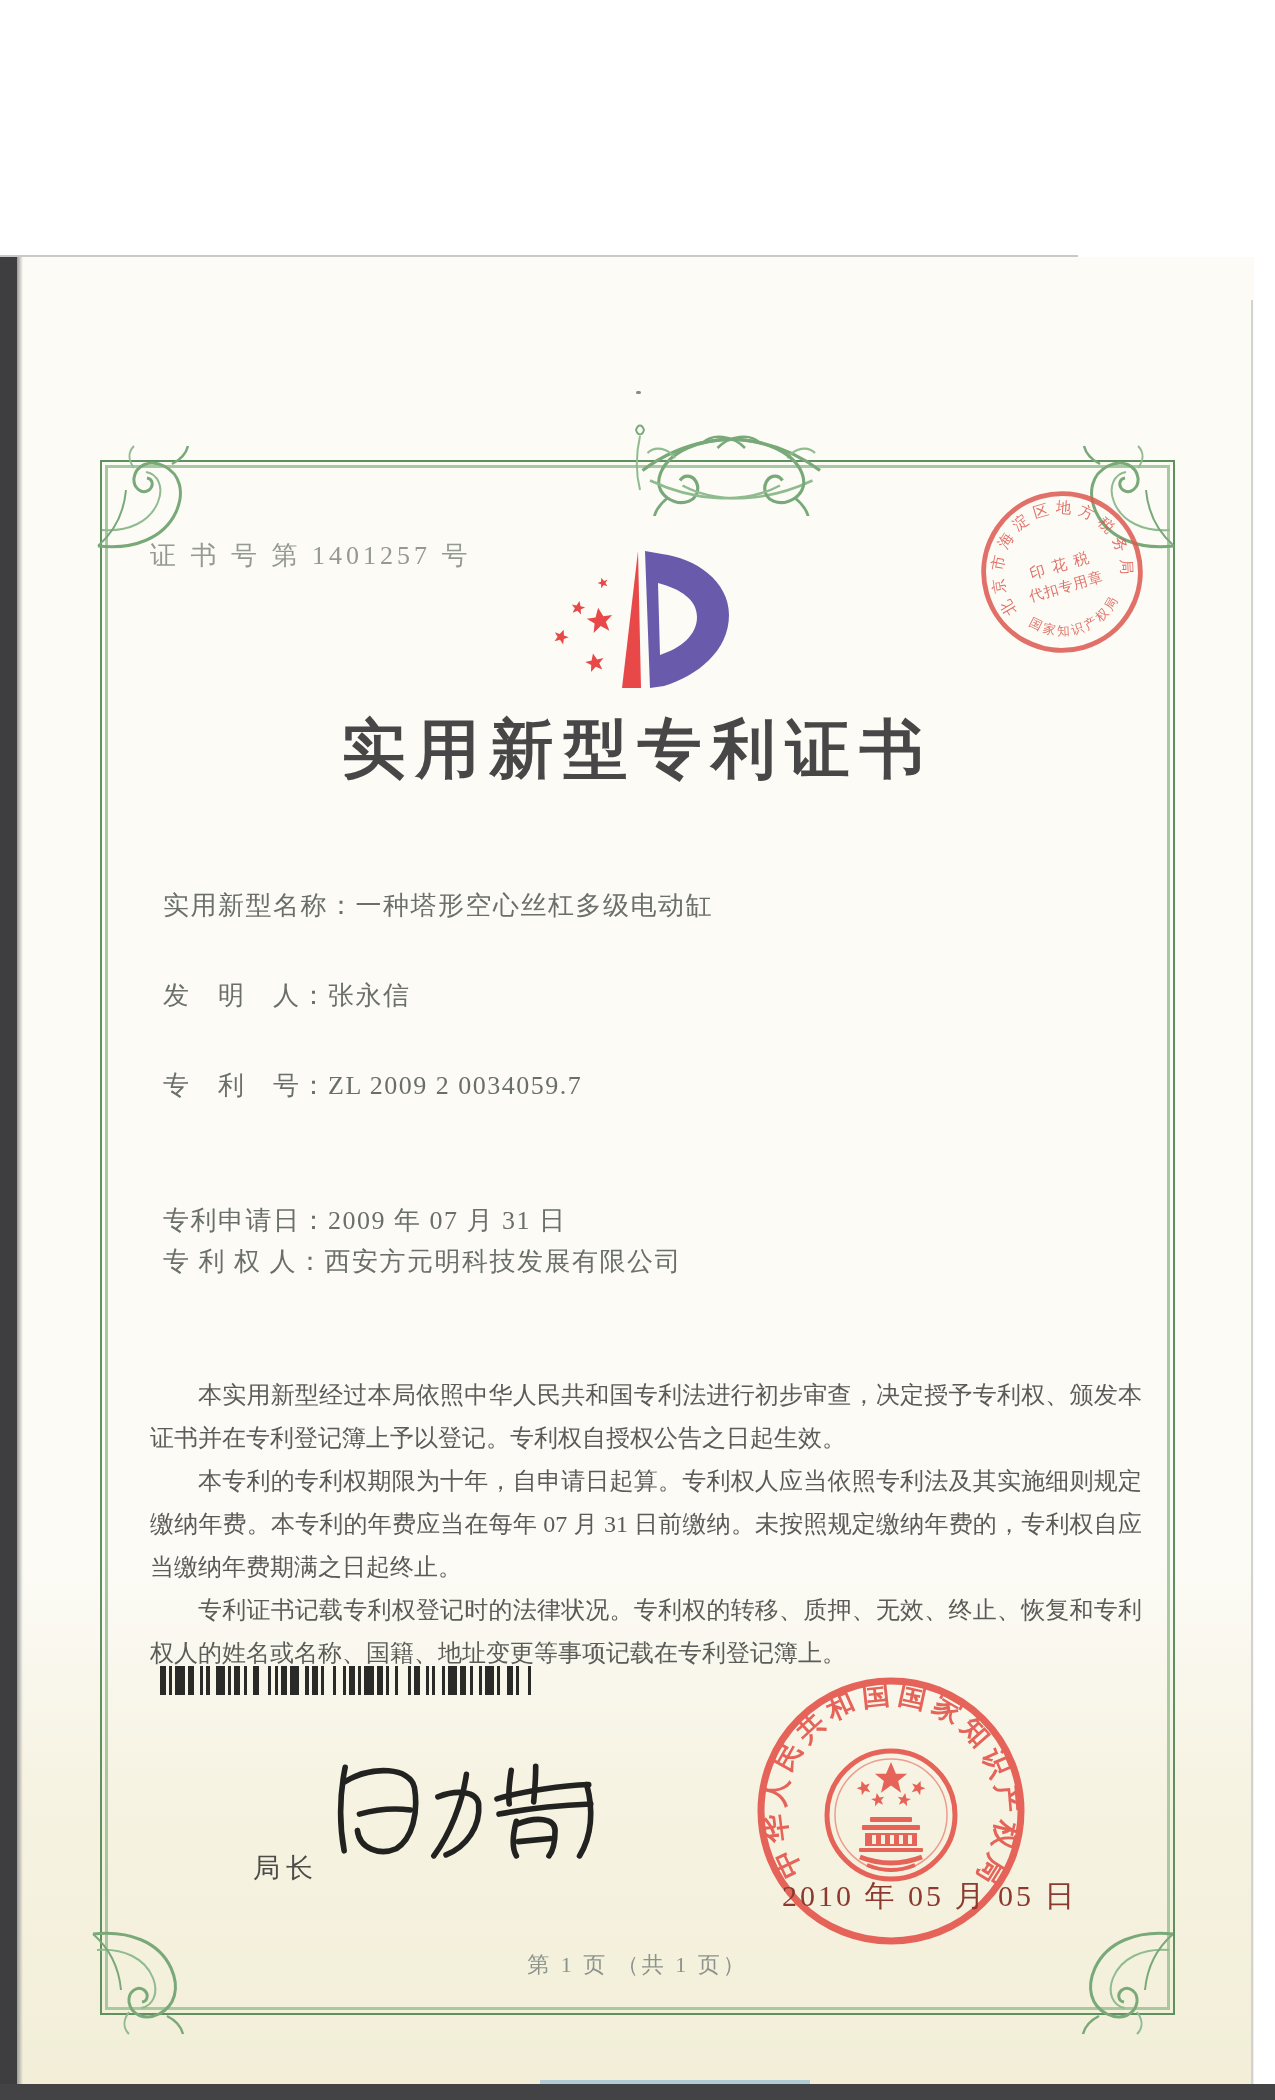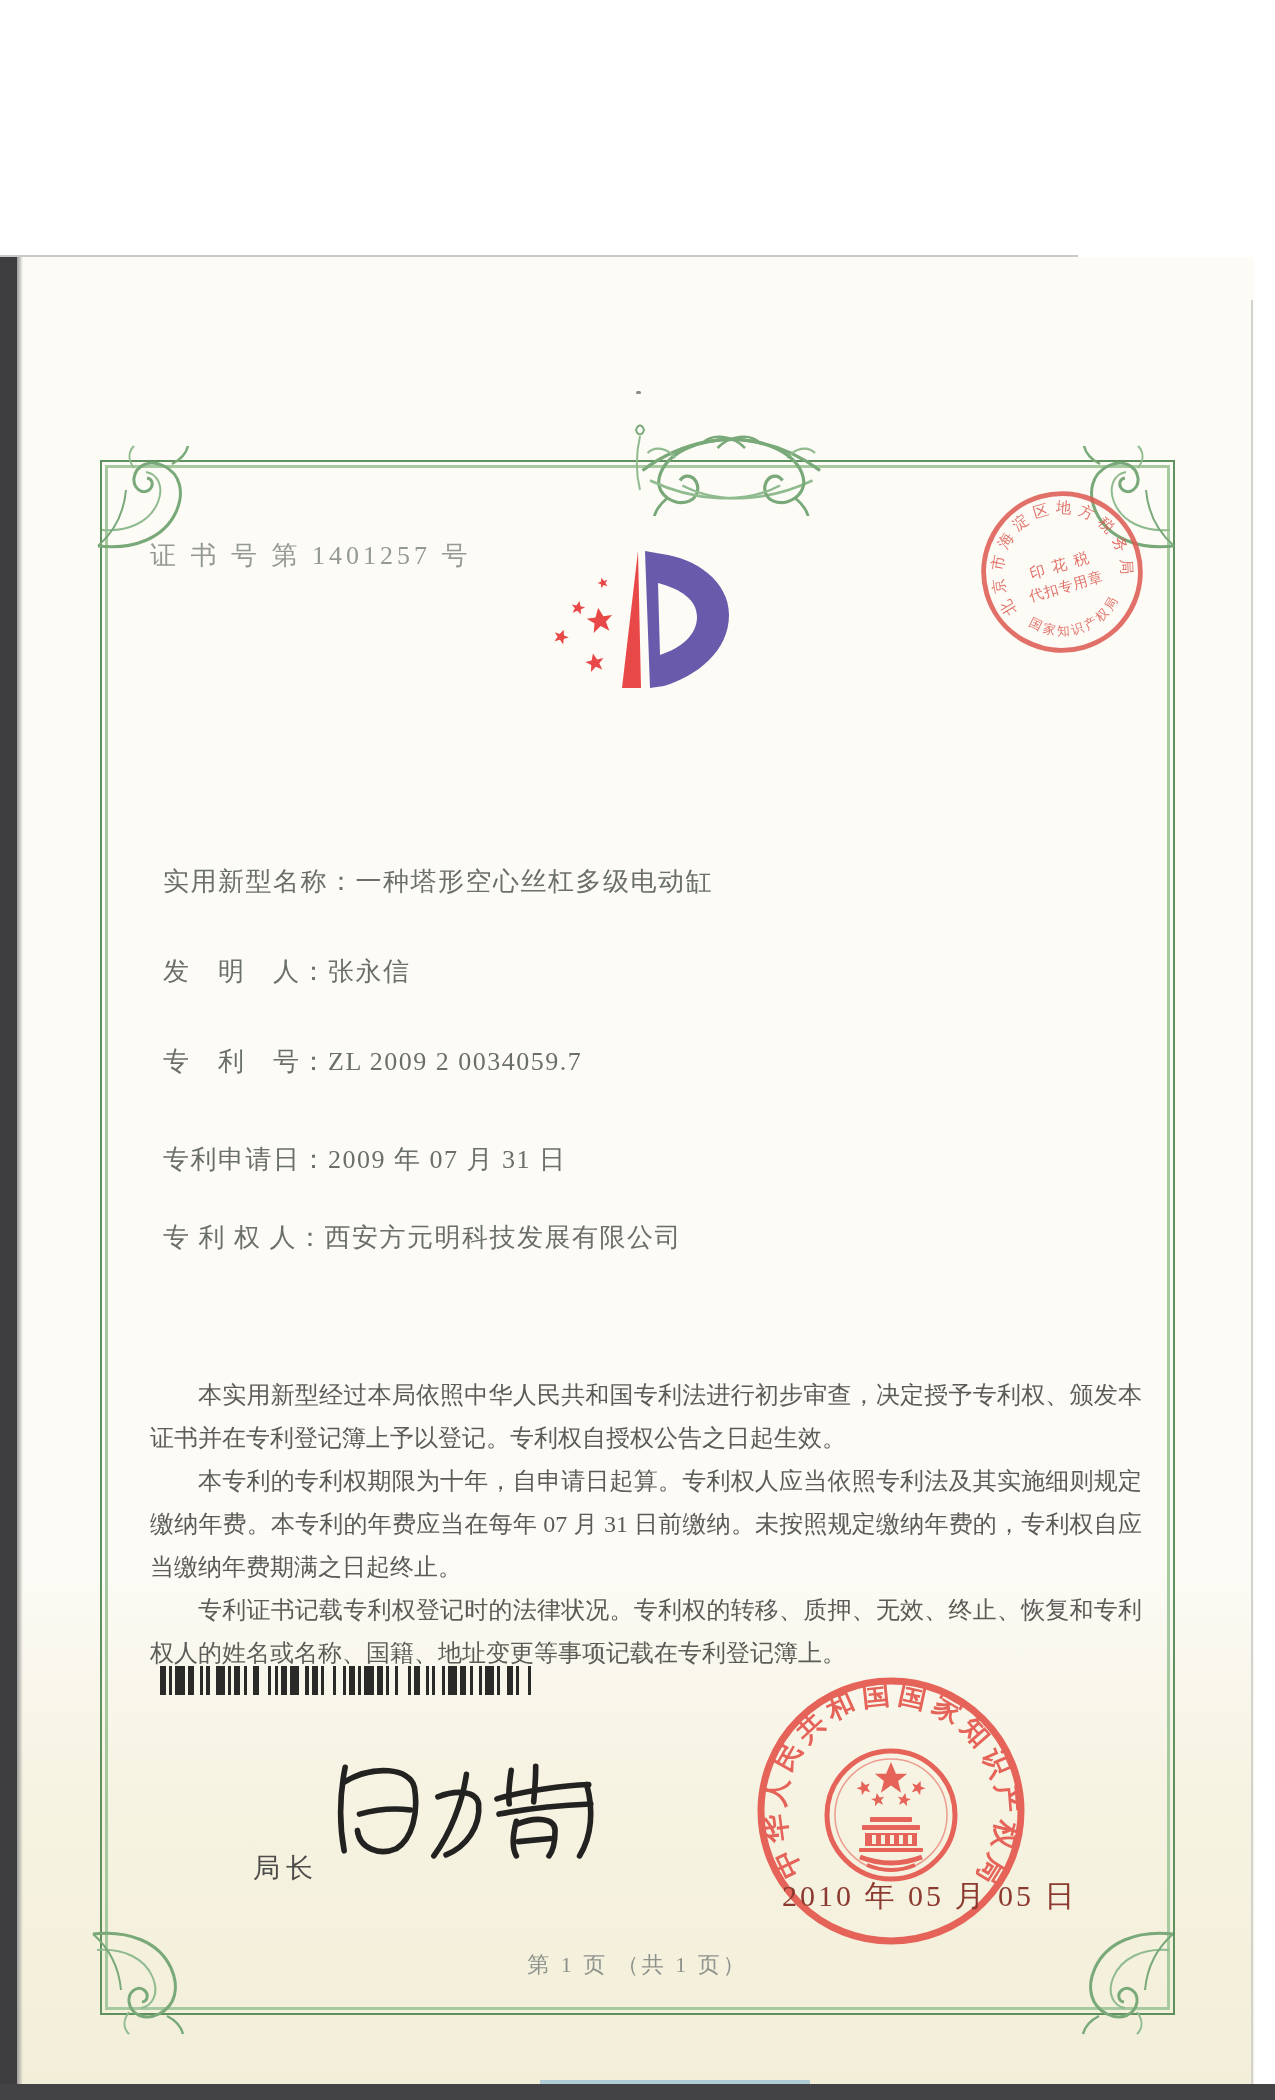--- a/index.html
+++ b/index.html
@@ -26,26 +26,26 @@
   .frame { position:absolute; left:100px; top:460px; width:1071px; height:1551px;
     border:2px solid #5f915f; }
   .frame-inner { position:absolute; inset:3px; border:3px solid #a6c9a0; }
 
   .ornament { position:absolute; pointer-events:none; }
 
   
   .cert-no { position:absolute; left:150px; top:538px; font-size:26px; letter-spacing:4px; color:#949a92; }
   .doc-title { position:absolute; left:0; top:706px; width:1275px; text-align:center;
     font-size:64px; font-weight:bold; letter-spacing:10px; color:#474747; }
-  .field { position:absolute; left:163px; font-size:26px; color:#6b6f6a; letter-spacing:1.5px; white-space:nowrap; }
+  .field { position:absolute; left:163px; font-size:26px; color:#6b6f6a; letter-spacing:1.5px; white-space:nowrap;margin-top:24px; }
   .field .val { color:#6b6f6a; }
   .f-name     { top:864px; }
   .f-inventor { top:954px; }
   .f-patno    { top:1044px; }
-  .f-filing   { top:1142px; }
+  .f-filing   { top:1179px; }
   .f-patentee { top:1220px;text-align:center; }
   .f-grant    { top:1310px; }
 
   .body-text { position:absolute; left:150px; top:1374px; width:992px; color:#5b5b58; }
   .body-text p { margin:0; font-size:24px; line-height:43px; text-indent:2em; text-align:justify; }
 
   .barcode { position:absolute; left:160px; top:1666px; width:386px; height:29px; overflow:hidden; white-space:nowrap; font-size:0; }
   .barcode span { display:inline-block; height:29px; vertical-align:top; }
 
   .director-label { position:absolute; left:253px; top:1838px; font-size:27px; letter-spacing:6px; color:#4c4c4a;margin-top:12px; }
@@ -143,20 +143,21 @@
              M113,38 C136,44 152,55 152,72 C152,90 136,103 115,110 Z" fill="#6a5aab" fill-rule="evenodd"></path>
     <g fill="#e84848">
       <use href="#star5" transform="translate(58,38) scale(0.55) rotate(-18)"></use>
       <use href="#star5" transform="translate(33,63) scale(0.72) rotate(12)"></use>
       <use href="#star5" transform="translate(55,76) scale(1.35) rotate(-8)"></use>
       <use href="#star5" transform="translate(16,92) scale(0.78) rotate(20)"></use>
       <use href="#star5" transform="translate(50,118) scale(0.98) rotate(-12)"></use>
     </g>
   </svg>
 
+  <div class="doc-title">实用新型专利证书</div>
 
   <div class="field f-name"><span>实用新型名称：</span><span class="val">一种塔形空心丝杠多级电动缸</span></div>
   <div class="field f-inventor"><span>发　明　人：</span><span class="val">张永信</span></div>
   <div class="field f-patno"><span>专　利　号：</span><span class="val">ZL 2009 2 0034059.7</span></div>
   <div class="field f-filing"><span>专利申请日：</span><span class="val">2009 年 07 月 31 日</span></div>
   <div class="field f-patentee"><span>专 利 权 人：</span><span class="val">西安方元明科技发展有限公司</span></div>
 
   <div class="body-text">
     <p>本实用新型经过本局依照中华人民共和国专利法进行初步审查，决定授予专利权、颁发本证书并在专利登记簿上予以登记。专利权自授权公告之日起生效。</p>
     <p>本专利的专利权期限为十年，自申请日起算。专利权人应当依照专利法及其实施细则规定缴纳年费。本专利的年费应当在每年 07 月 31 日前缴纳。未按照规定缴纳年费的，专利权自应当缴纳年费期满之日起终止。</p>

